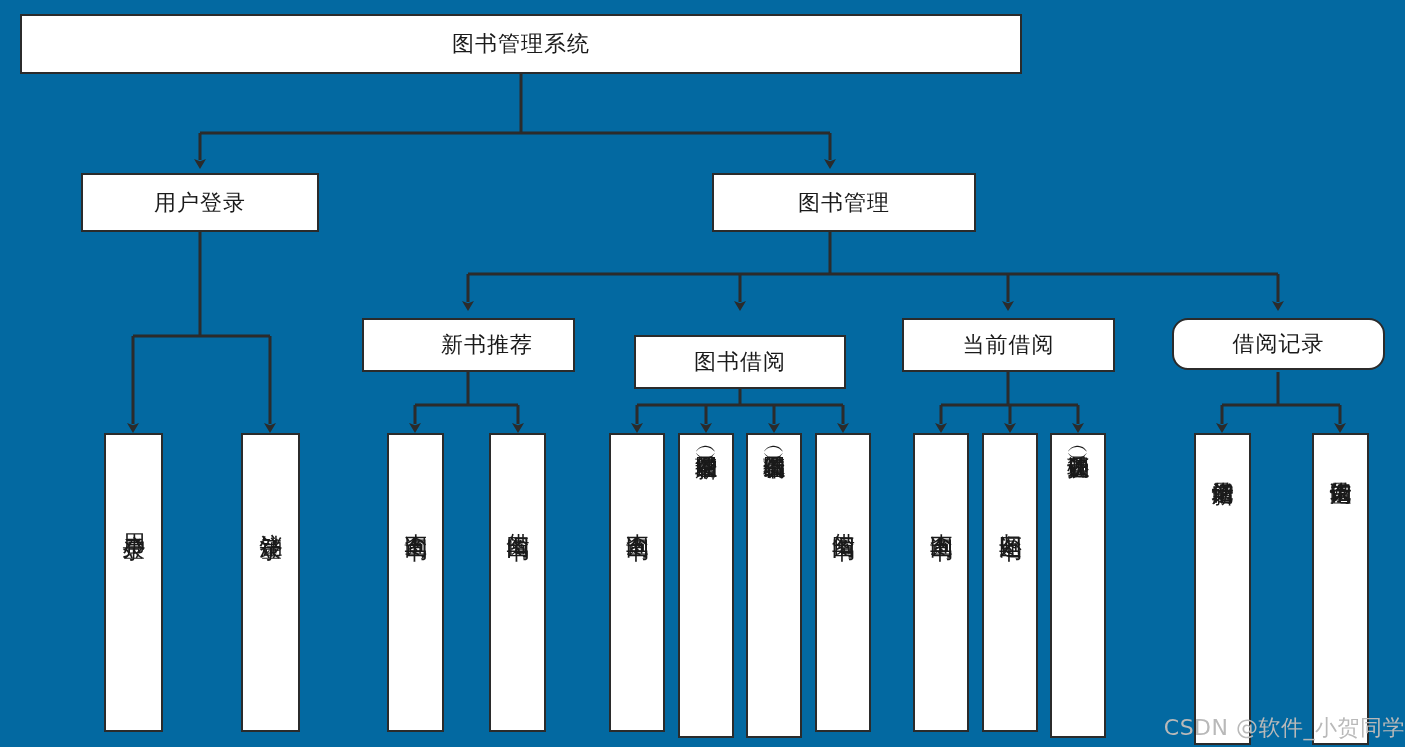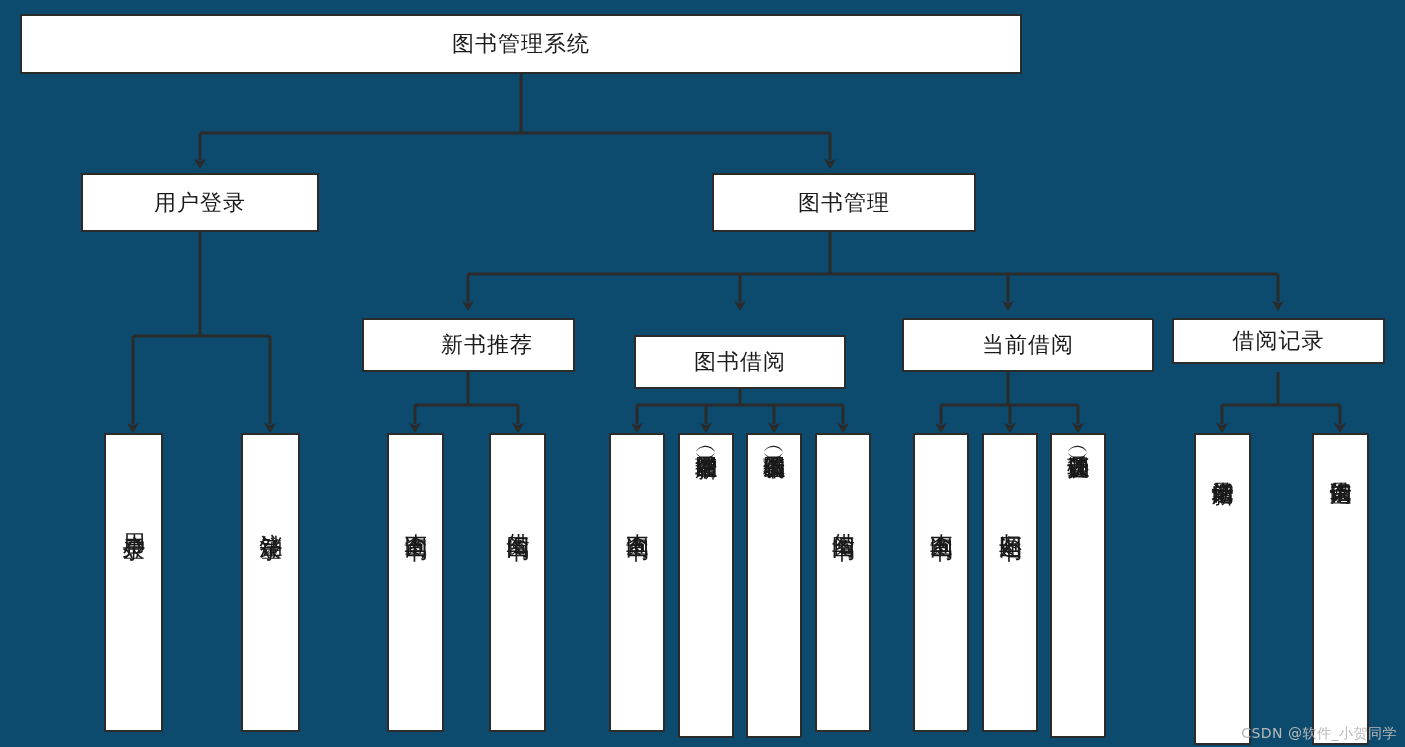--- a/index.html
+++ b/index.html
@@ -10,21 +10,21 @@
   body {
     width: 1405px;
     height: 747px;
     overflow: hidden;
     font-family: "DejaVu Sans", "Liberation Sans", sans-serif;
   }
   #diagram-root {
     position: relative;
     width: 1405px;
     height: 747px;
-    background: #0c4a6e;
+    background: #0369a1;
   }
   svg#tree-svg {
     position: absolute;
     left: 0;
     top: 0;
     width: 1405px;
     height: 747px;
     display: block;
   }
   .node-box {
@@ -57,23 +57,23 @@
     line-height: 1.12;
     letter-spacing: 2px;
     white-space: nowrap;
   }
   .node-box.vertical.tall-text .node-label {
     font-size: 22px;
     letter-spacing: 0px;
   }
   .watermark {
     position: absolute;
-    right: 8px;
+    right: 0;
     bottom: 4px;
-    font-size: 14px;
+    font-size: 22px;
     color: #b9b9b9;
     letter-spacing: 0.5px;
     white-space: nowrap;
     pointer-events: none;
   }
 </style>
 </head>
 <body>
 
 <div id="diagram-root">
@@ -150,24 +150,24 @@
   <div class="node-box horizontal" style="left:712px; top:173px; width:264px; height:59px;">
     <span class="node-label">图书管理</span>
   </div>
 
   <div class="node-box horizontal" style="left:362px; top:318px; width:213px; height:54px;padding-left:37px;">
     <span class="node-label">新书推荐</span>
   </div>
   <div class="node-box horizontal" style="left:634px; top:335px; width:212px; height:54px;">
     <span class="node-label">图书借阅</span>
   </div>
-  <div class="node-box horizontal" style="left:902px; top:318px; width:252px; height:54px;">
+  <div class="node-box horizontal" style="left:902px; top:318px; width:213px; height:54px;">
     <span class="node-label">当前借阅</span>
   </div>
-  <div class="node-box horizontal" style="left:1172px; top:318px; width:213px; height:46px;">
+  <div class="node-box horizontal" style="left:1172px; top:318px; width:213px; height:52px;border-radius:16px;">
     <span class="node-label">借阅记录</span>
   </div>
 
   <div class="node-box vertical" style="left:104px; top:433px; width:59px; height:299px; padding-top:80px;">
     <span class="node-label">用户登录</span>
   </div>
   <div class="node-box vertical" style="left:241px; top:433px; width:59px; height:299px; padding-top:80px;">
     <span class="node-label">注销登录</span>
   </div>
 

